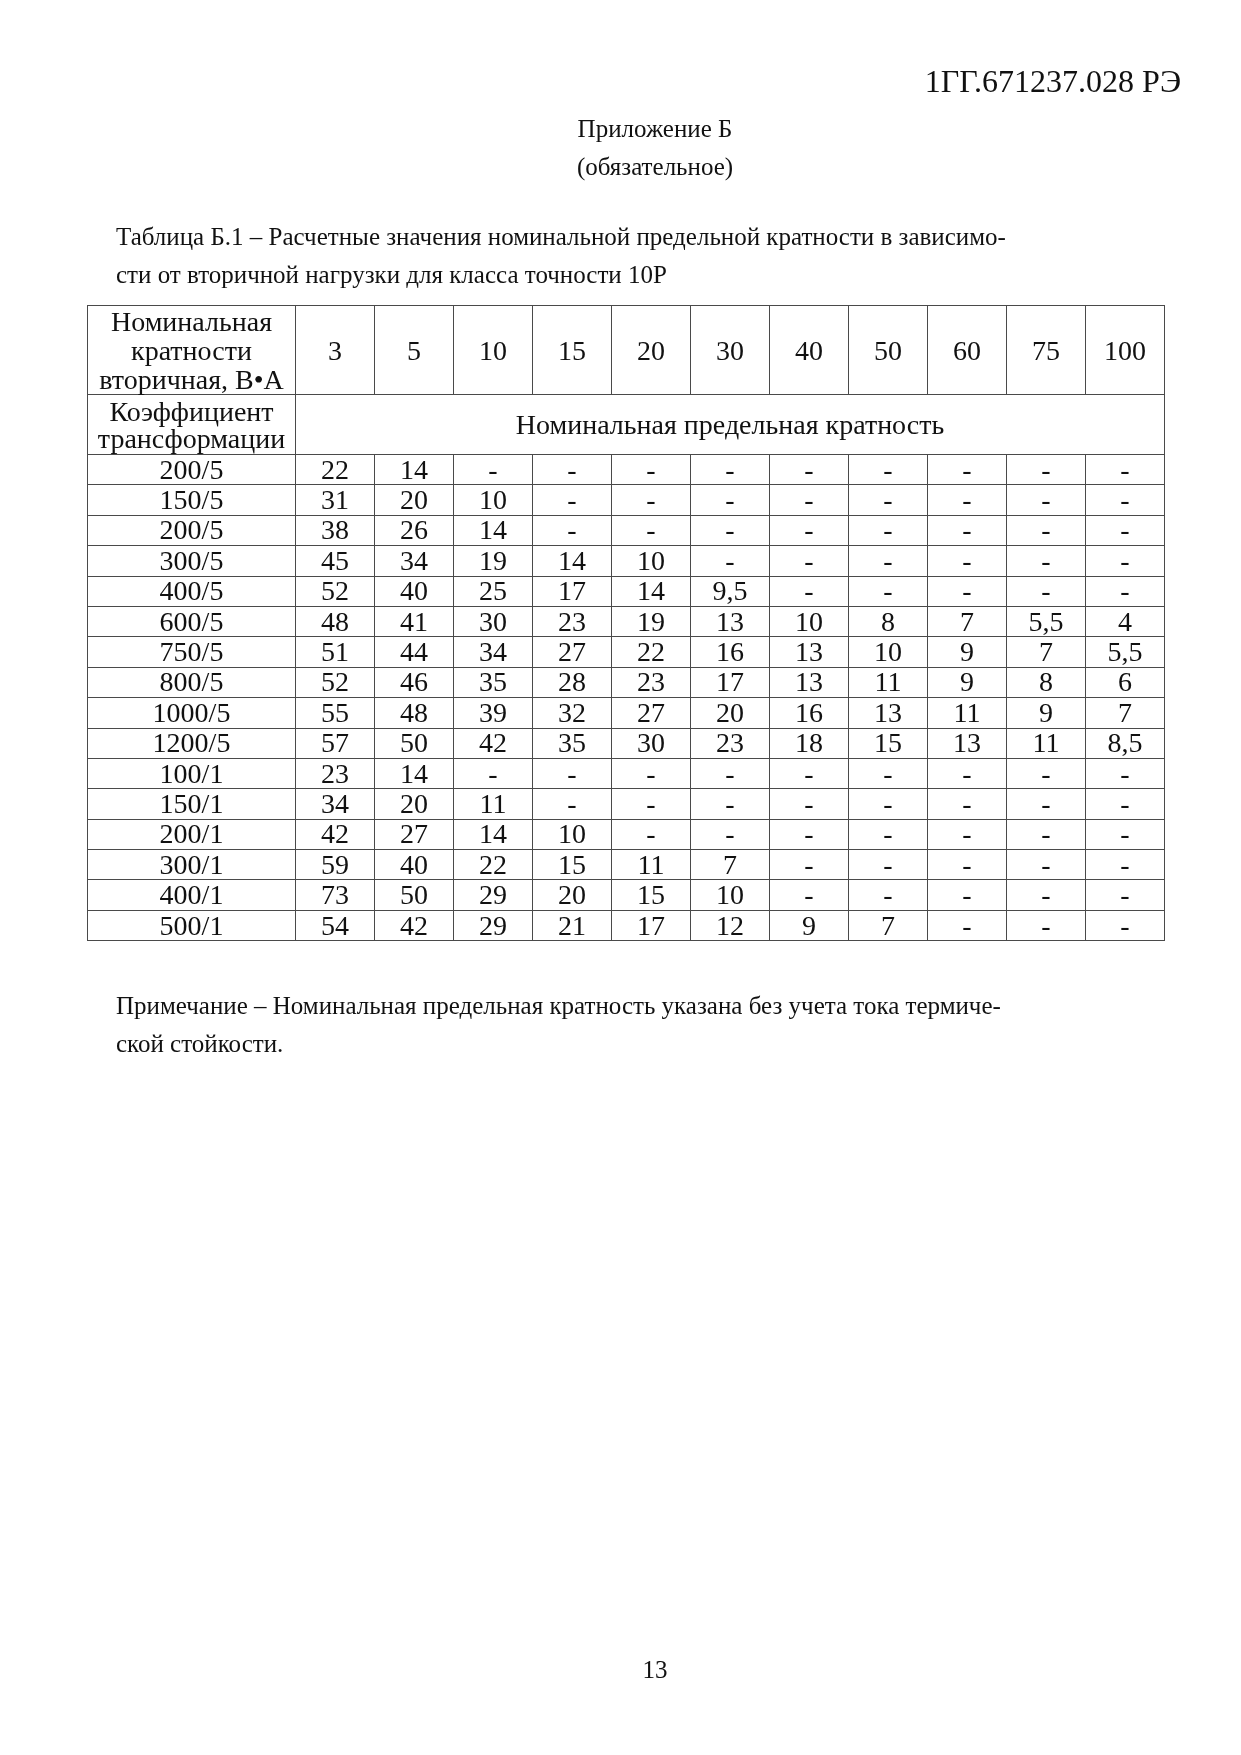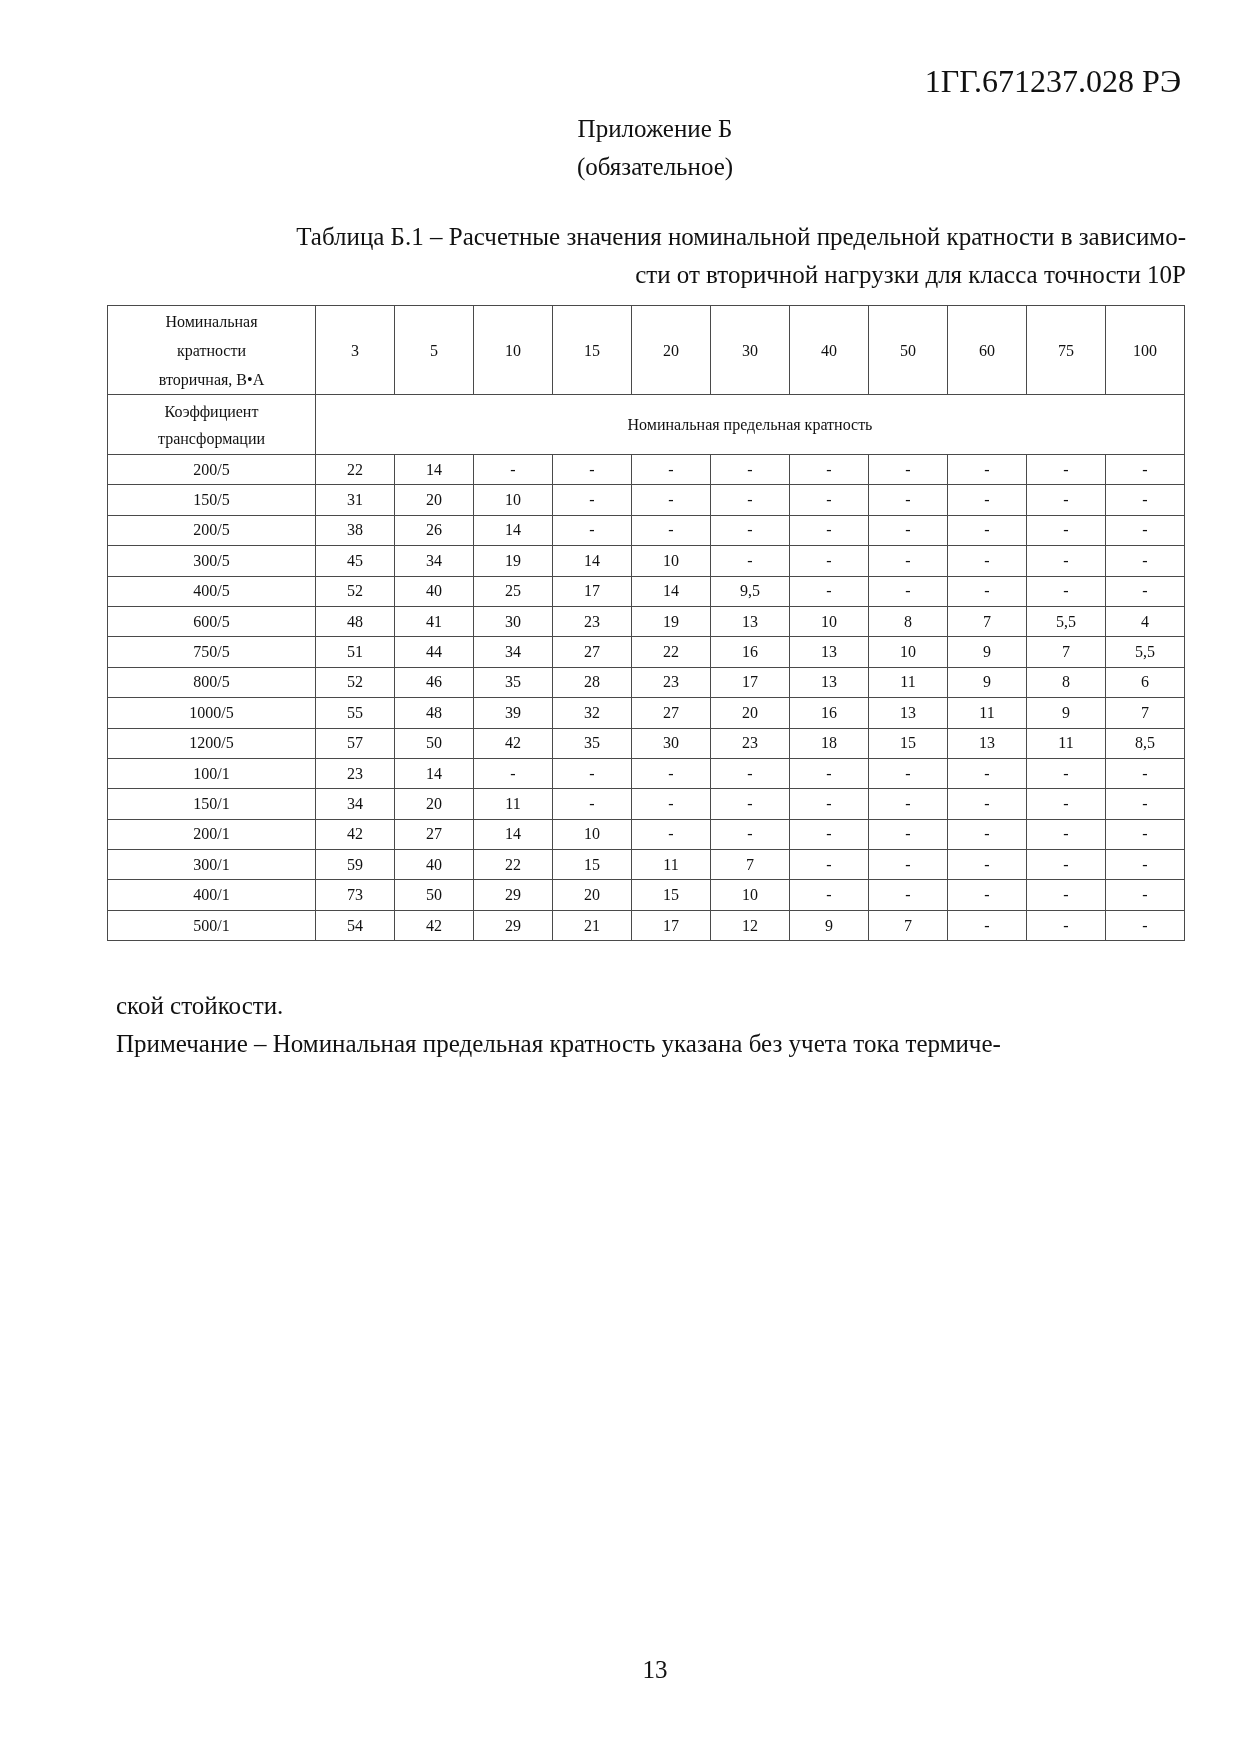--- a/index.html
+++ b/index.html
@@ -41,30 +41,30 @@
       line-height: 38px;
     }
     .caption {
       position: absolute;
       top: 218px;
       left: 116px;
       width: 1070px;
       font-size: 25px;
       line-height: 38px;
     }
-    .caption-line { display: block; white-space: nowrap; text-align: right; }
+    .caption-line { display: block; white-space: nowrap; }
 
     table.data {
       position: absolute;
       top: 305px;
-      left: 107px;
+      left: 87px;
       width: 1078px;
       border-collapse: collapse;
       table-layout: fixed;
-      font-size: 16px;
+      font-size: 28px;
     }
     table.data td, table.data th {
       border: 1.5px solid #4a4a4a;
       text-align: center;
       vertical-align: middle;
       padding: 0;
       font-weight: normal;
     }
     col.c-first { width: 208px; }
     col.c-val { width: 79px; }
@@ -369,17 +369,17 @@
         <td>9</td>
         <td>7</td>
         <td>-</td>
         <td>-</td>
         <td>-</td>
       </tr>
     </tbody>
 </table>
 
 <div class="note">
+  <span class="note-line">Примечание – Номинальная предельная кратность указана без учета тока термиче-</span>
   <span class="note-line">ской стойкости.</span>
-  <span class="note-line">Примечание – Номинальная предельная кратность указана без учета тока термиче-</span>
 </div>
 
 <div class="page-number">13</div>
 
 </body></html>

